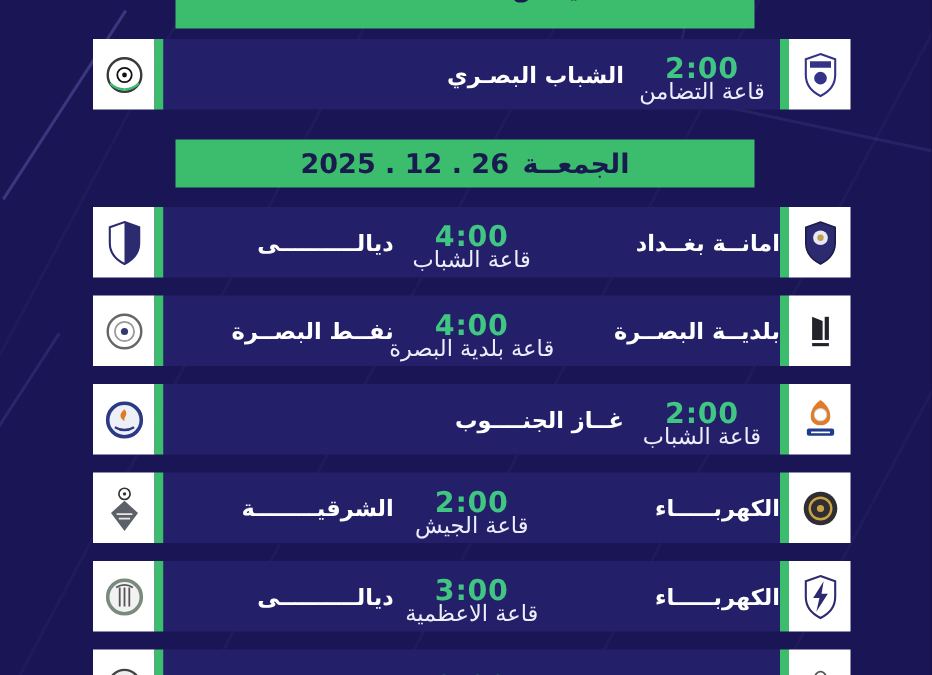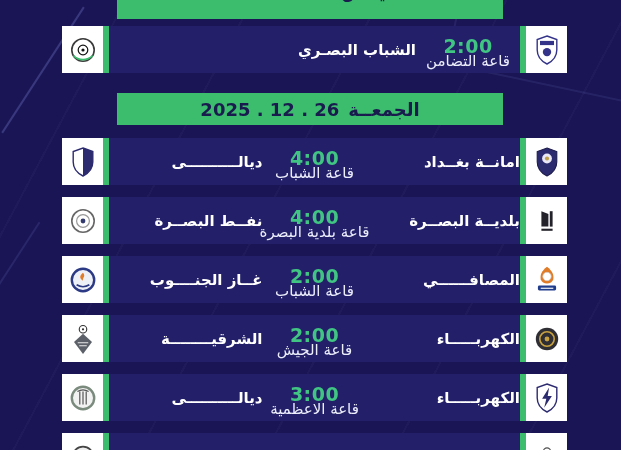--- a/index.html
+++ b/index.html
@@ -150,23 +150,20 @@
   <div class="row" style="top:256px">
     <div class="logo-box">
       <svg viewBox="0 0 40 40" width="32" height="32">
           <circle cx="20" cy="20" r="14" fill="#eef0f8" stroke="#2c3a85" stroke-width="3"></circle>
           <path d="M20 11c4 5-1 6 0 10-5-3-4-7 0-10z" fill="#e07b28"></path>
           <path d="M12 26c5 3 11 3 16 0" stroke="#2c3a85" stroke-width="2" fill="none"></path>
         </svg>
     </div>
     <div class="strip"></div>
     <div class="band">
-      <div class="zone">
-          <span class="team">المصافــــــي</span>
-        </div>
       <div class="time-block">
         <span class="time">2:00</span>
         <span class="venue">قاعة الشباب</span>
       </div>
       <div class="zone">
           <span class="team">غــاز الجنــــوب</span>
         </div>
     </div>
     <div class="strip"></div>
     <div class="logo-box">

